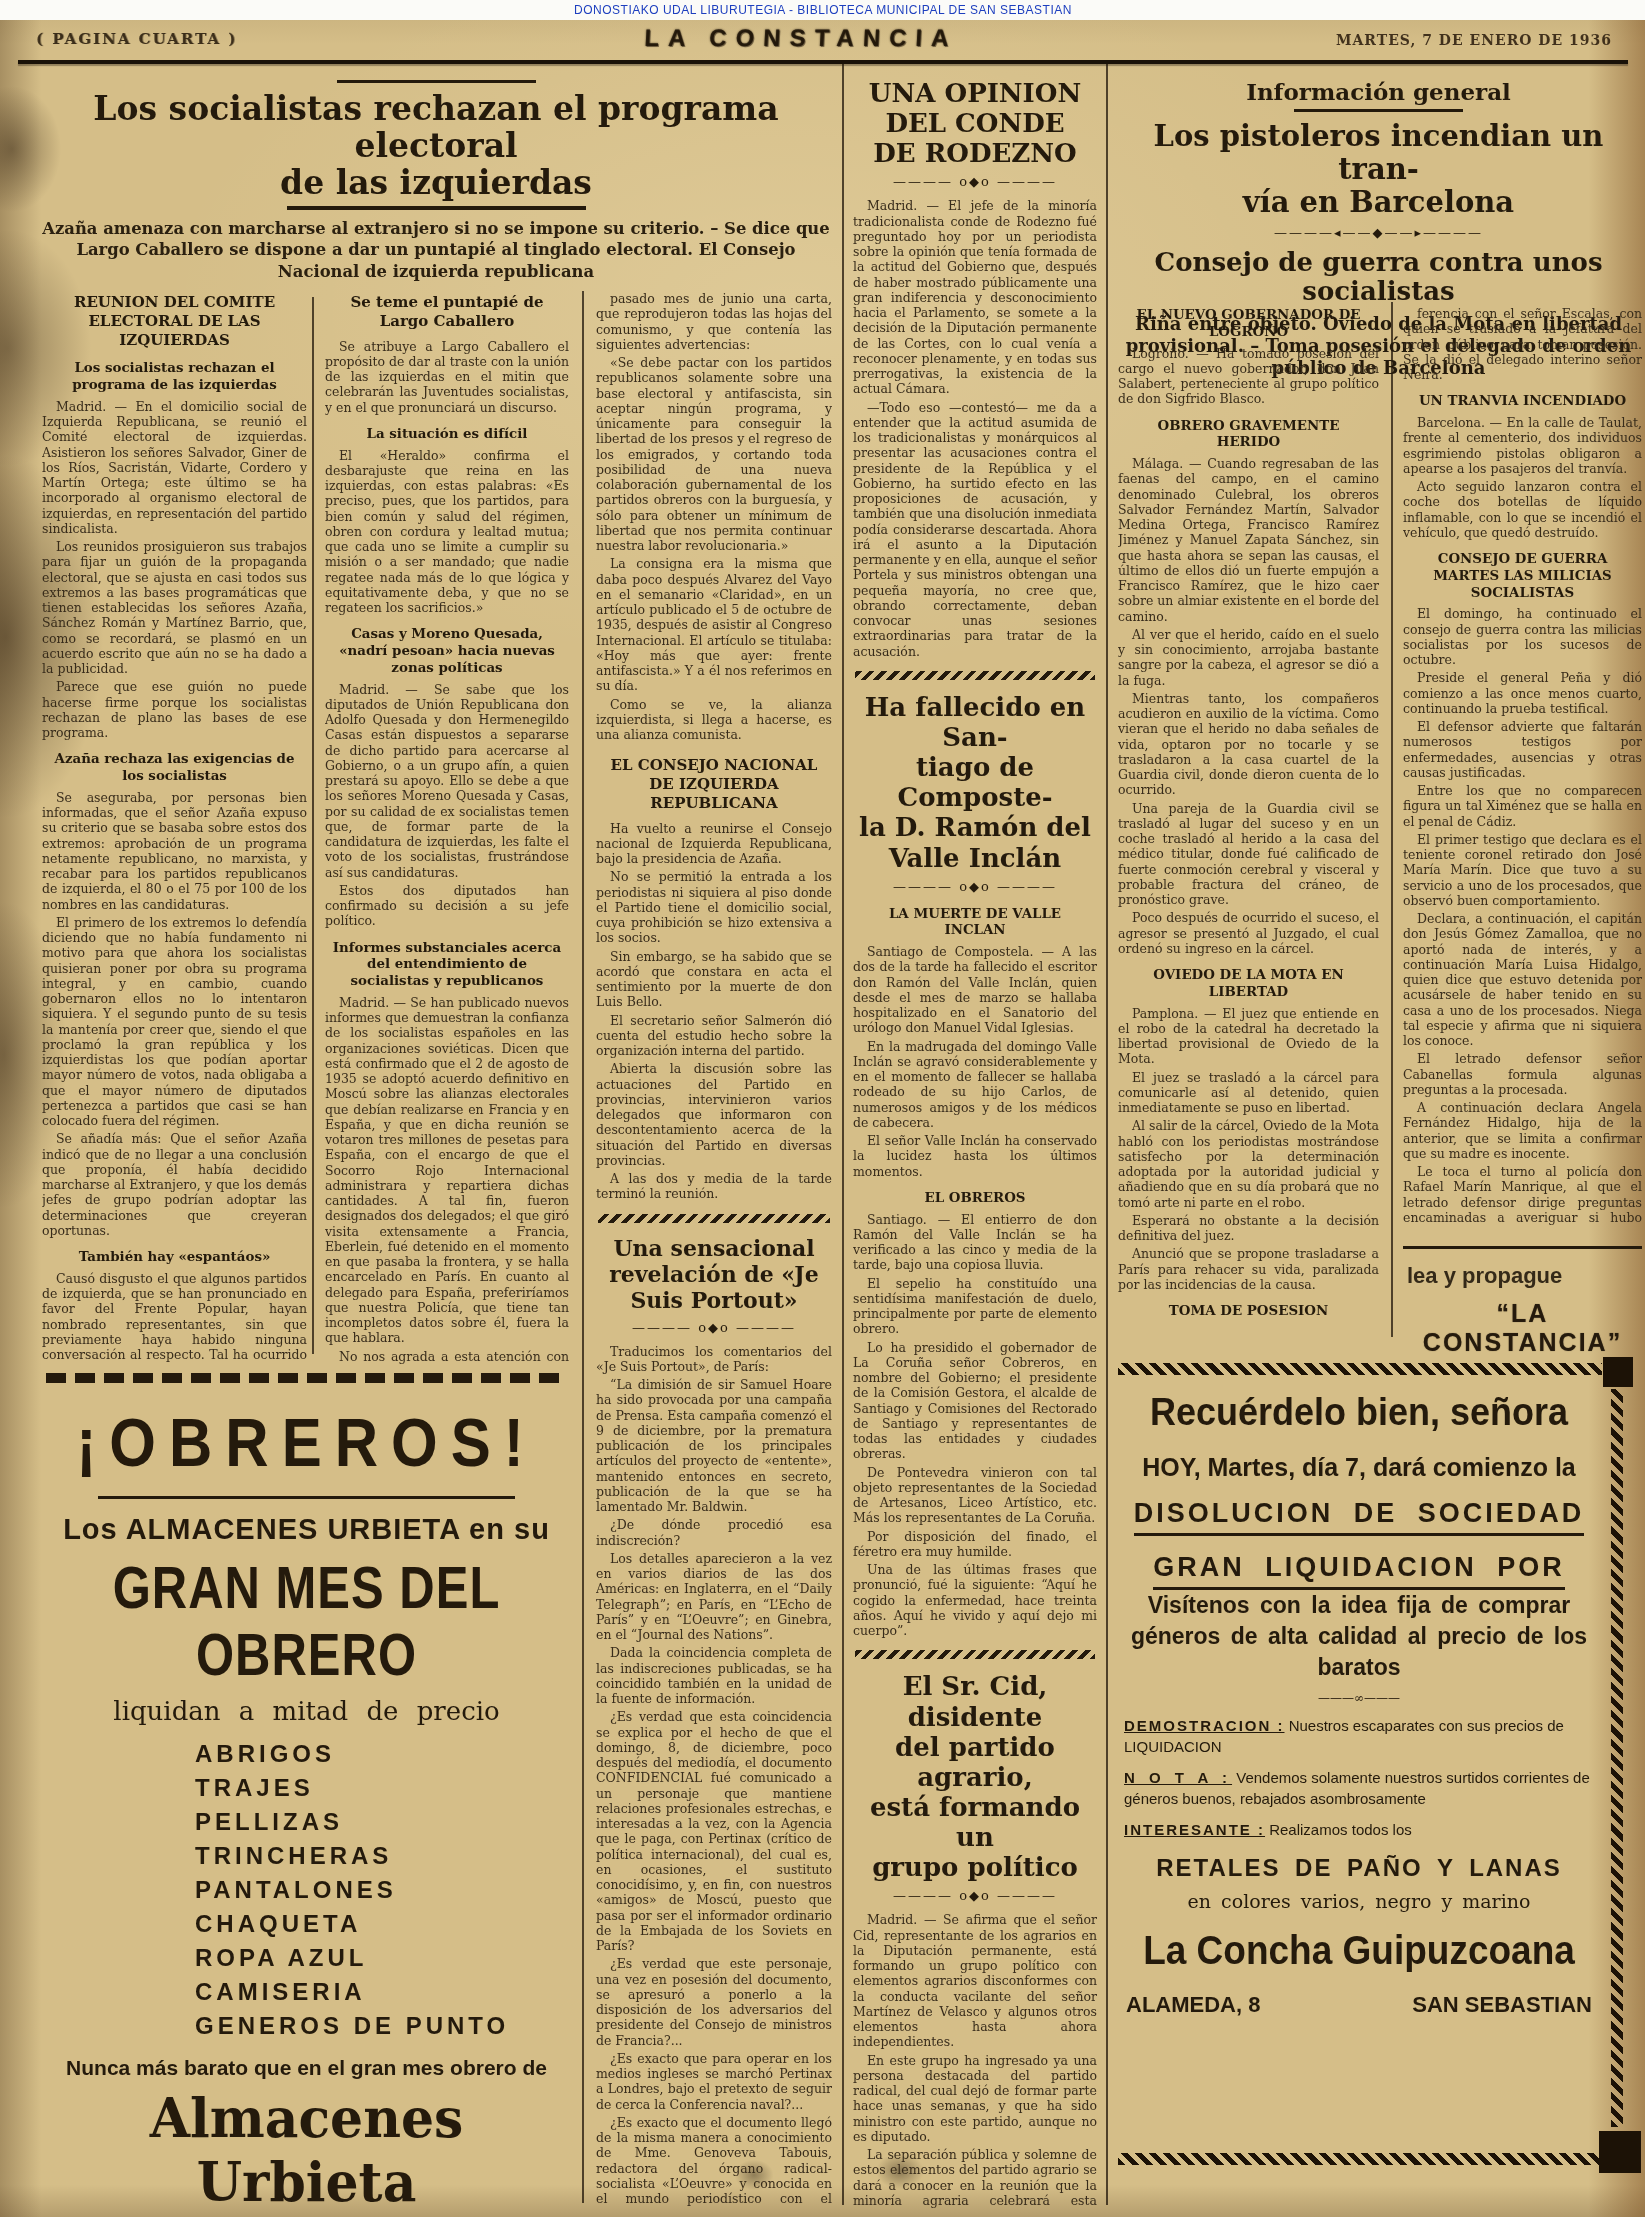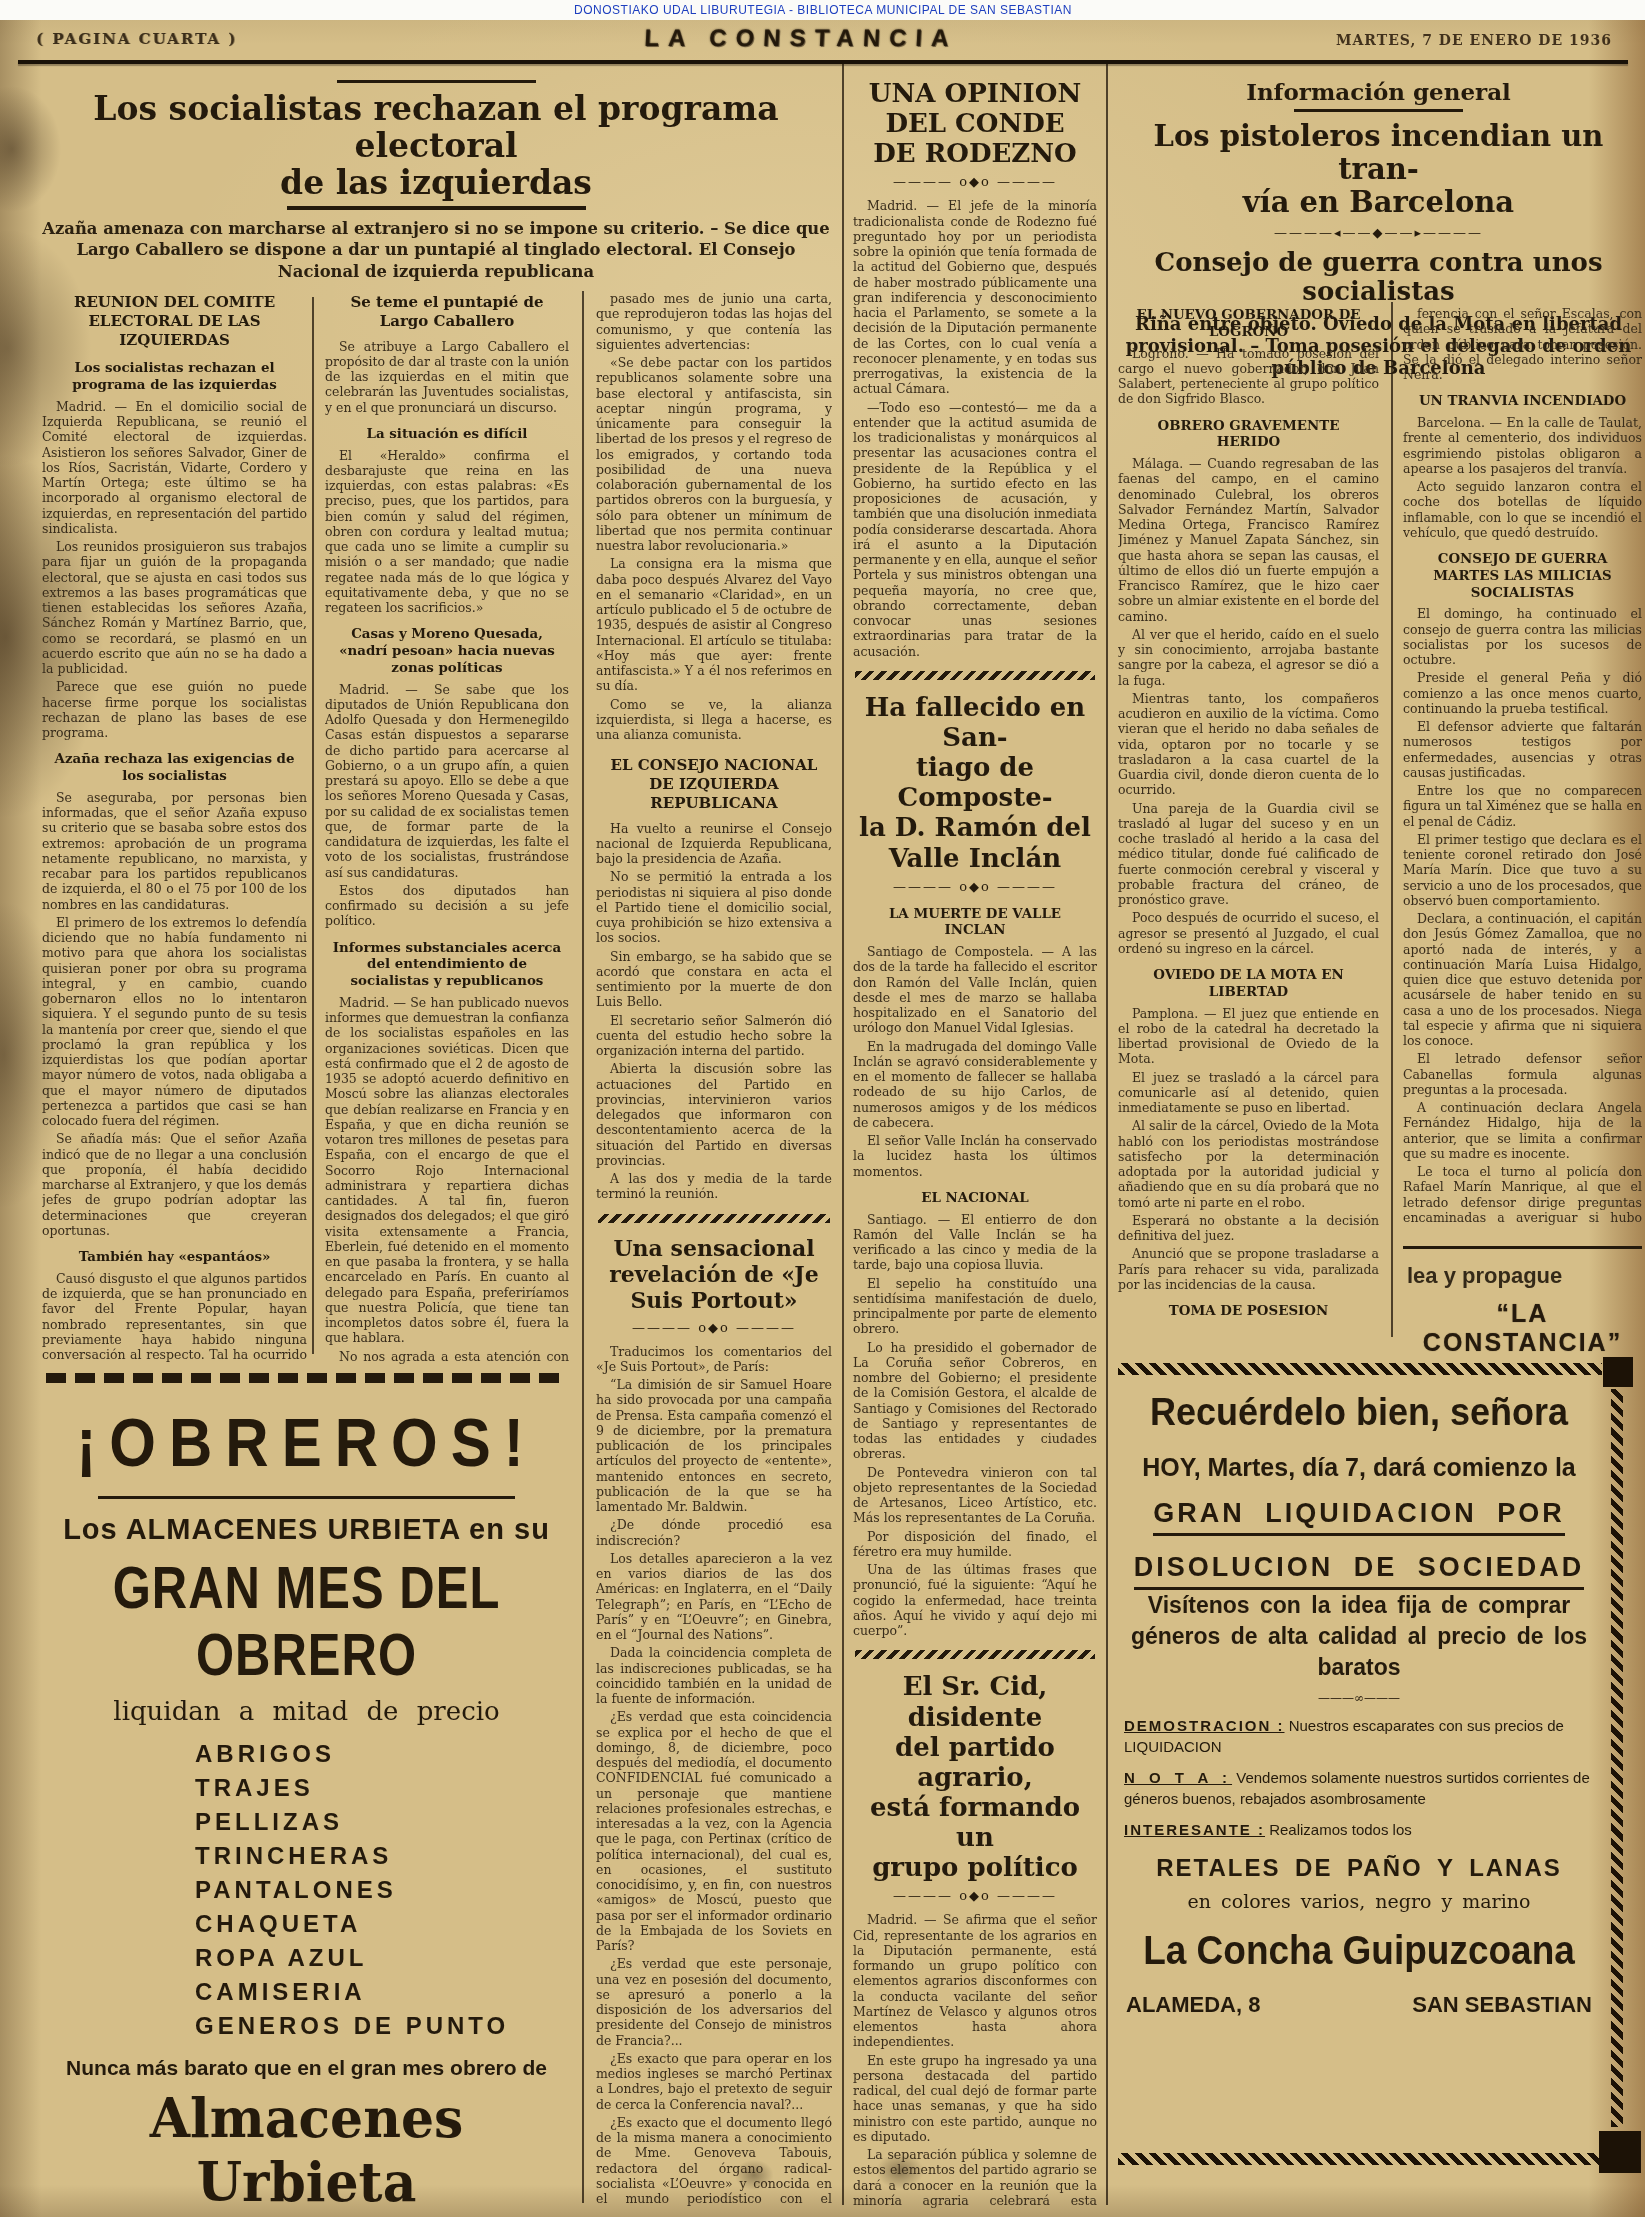--- a/index.html
+++ b/index.html
@@ -206,21 +206,21 @@
     <div class="dhead">tiago de Composte-</div>
     <div class="dhead">la D. Ramón del</div>
     <div class="dhead">Valle Inclán</div>
     <div class="orn"></div>
     <div class="subhead">LA MUERTE DE VALLE INCLAN</div>
     <div>
         <p class="para">Santiago de Compostela. — A las dos de la tarde ha fallecido el escritor don Ramón del Valle Inclán, quien desde el mes de marzo se hallaba hospitalizado en el Sanatorio del urólogo don Manuel Vidal Iglesias.</p>
         <p class="para">En la madrugada del domingo Valle Inclán se agravó considerablemente y en el momento de fallecer se hallaba rodeado de su hijo Carlos, de numerosos amigos y de los médicos de cabecera.</p>
         <p class="para">El señor Valle Inclán ha conservado la lucidez hasta los últimos momentos.</p>
       </div>
-    <div class="subhead">EL NACIONAL</div>
+    <div class="subhead">EL OBREROS</div>
     <div>
         <p class="para">Santiago. — El entierro de don Ramón del Valle Inclán se ha verificado a las cinco y media de la tarde, bajo una copiosa lluvia.</p>
         <p class="para">El sepelio ha constituído una sentidísima manifestación de duelo, principalmente por parte de elemento obrero.</p>
         <p class="para">Lo ha presidido el gobernador de La Coruña señor Cobreros, en nombre del Gobierno; el presidente de la Comisión Gestora, el alcalde de Santiago y Comisiones del Rectorado de Santiago y representantes de todas las entidades y ciudades obreras.</p>
         <p class="para">De Pontevedra vinieron con tal objeto representantes de la Sociedad de Artesanos, Liceo Artístico, etc. Más los representantes de La Coruña.</p>
         <p class="para">Por disposición del finado, el féretro era muy humilde.</p>
         <p class="para">Una de las últimas frases que pronunció, fué la siguiente: “Aquí he cogido la enfermedad, hace treinta años. Aquí he vivido y aquí dejo mi cuerpo”.</p>
       </div>
     <div class="zz"></div>
     <div class="dhead">El Sr. Cid, disidente</div>
@@ -324,22 +324,22 @@
 
   <div class="ad-concha">
     <div class="ck ck-top"></div>
     <div class="ck-corner tr"></div>
     <div class="ck ck-right"></div>
     <div class="ck ck-bottom"></div>
     <div class="ck-corner br"></div>
     <div class="concha-body">
       <div class="concha-title">Recuérdelo bien, señora</div>
       <div class="concha-l2">HOY, Martes, día 7, dará comienzo la</div>
+      <div class="concha-big"><span class="ul">DISOLUCION DE SOCIEDAD</span></div>
       <div class="concha-big"><span class="ul">GRAN LIQUIDACION POR</span></div>
-      <div class="concha-big"><span class="ul">DISOLUCION DE SOCIEDAD</span></div>
       <div class="concha-visit">Visítenos con la idea fija de comprar géneros de alta calidad al precio de los baratos</div>
       <div class="orn-sm"></div>
       <p class="concha-note"><span class="lbl">DEMOSTRACION :</span> <span>Nuestros escaparates con sus precios de LIQUIDACION</span></p>
       <p class="concha-note"><span class="lbl sp">N O T A :</span> <span>Vendemos solamente nuestros surtidos corrientes de géneros buenos, rebajados asombrosamente</span></p>
       <p class="concha-note"><span class="lbl">INTERESANTE :</span> <span>Realizamos todos los</span></p>
       <div class="concha-retales">RETALES DE PAÑO Y LANAS</div>
       <div class="concha-colores">en colores varios, negro y marino</div>
       <div class="concha-name">La Concha Guipuzcoana</div>
       <div class="concha-addr">
         <span>ALAMEDA, 8</span>

